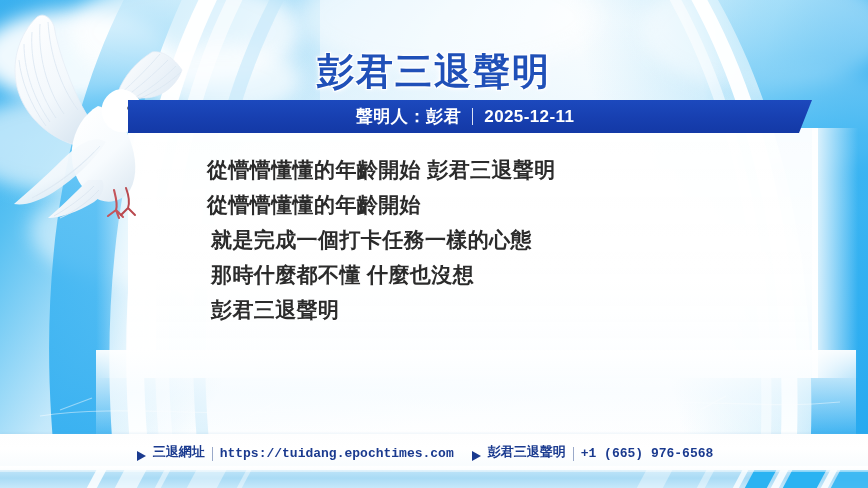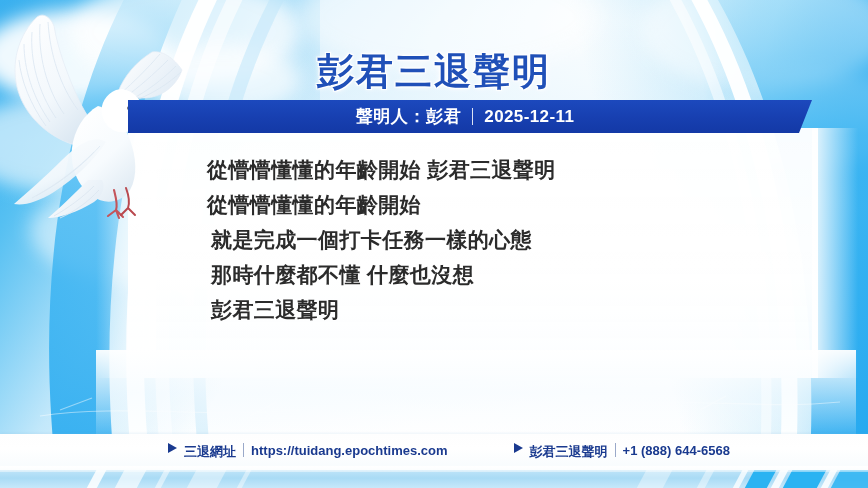--- a/index.html
+++ b/index.html
@@ -142,35 +142,35 @@
   }
   .footer-row {
     display:flex; align-items:center; justify-content:center;
     height:100%;
     gap:0px;
     font-size:13px;
     font-weight:bold;
     color:#1a3a8f;
     white-space:nowrap;
   }
-  .f-item { display:flex; align-items:flex-start;margin-left:48px; }
+  .f-item { display:flex; align-items:flex-end; }
   .f-tri {
     display:inline-block;
     width:0; height:0;
     border-left:9px solid #1a3a8f;
     border-top:5.5px solid transparent;
     border-bottom:5.5px solid transparent;
     margin-right:7px;
   }
   .f-label { color:#1a3a8f; }
   .f-bar {
     display:inline-block; width:1px; height:14px;
     background:#9aa9c9; margin:0 7px;
   }
-  .f-val { color:#1a3a8f; }
+  .f-val { color:#1a3a8f;font-family:Liberation Mono, monospace; }
   .f-gap { width:18px; }
 
   
   .bottom-strip {
     position:absolute;
     left:0; top:470px; width:868px; height:18px;
     background:linear-gradient(180deg,#bfe4f8 0%, #a9dbf5 45%, #c6e8fa 100%);
     overflow:hidden;
     z-index:13;
   }
@@ -342,21 +342,21 @@
         <span class="f-bar"></span>
         <span class="f-val">https://tuidang.epochtimes.com</span>
       </div>
 
       <div class="f-gap"></div>
 
       <div class="f-item">
         <span class="f-tri"></span>
         <span class="f-label">彭君三退聲明</span>
         <span class="f-bar"></span>
-        <span class="f-val">+1 (888) 644-6568</span>
+        <span class="f-val">+1 (665) 976-6568</span>
       </div>
 
       <div class="f-gap"></div>
 
 
     </div>
   </div>
 
   <div class="bottom-white-edge"></div>
 

